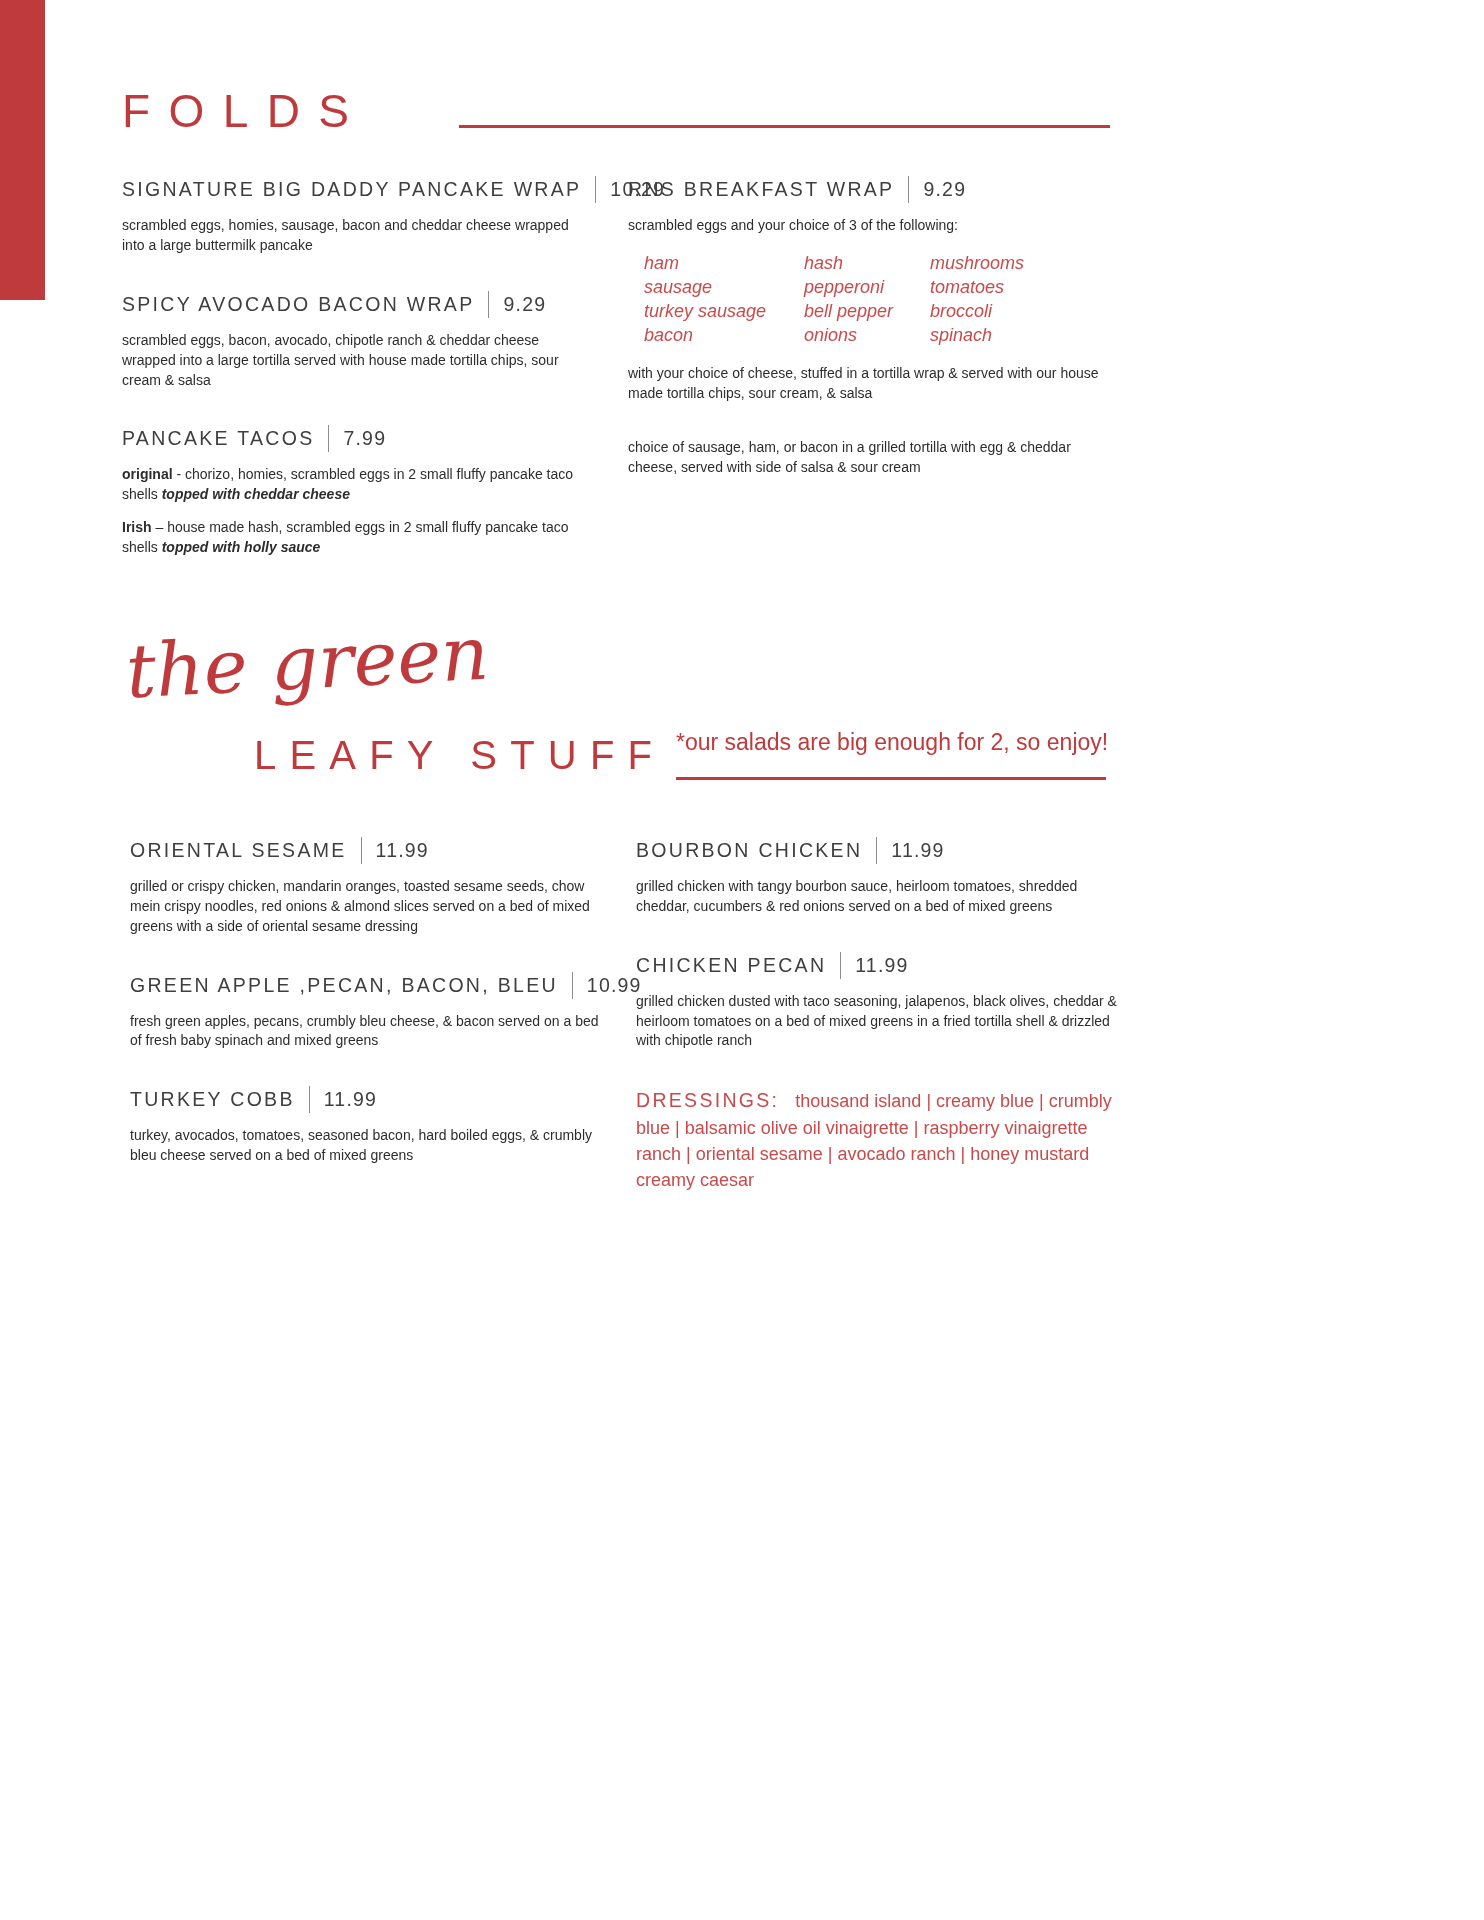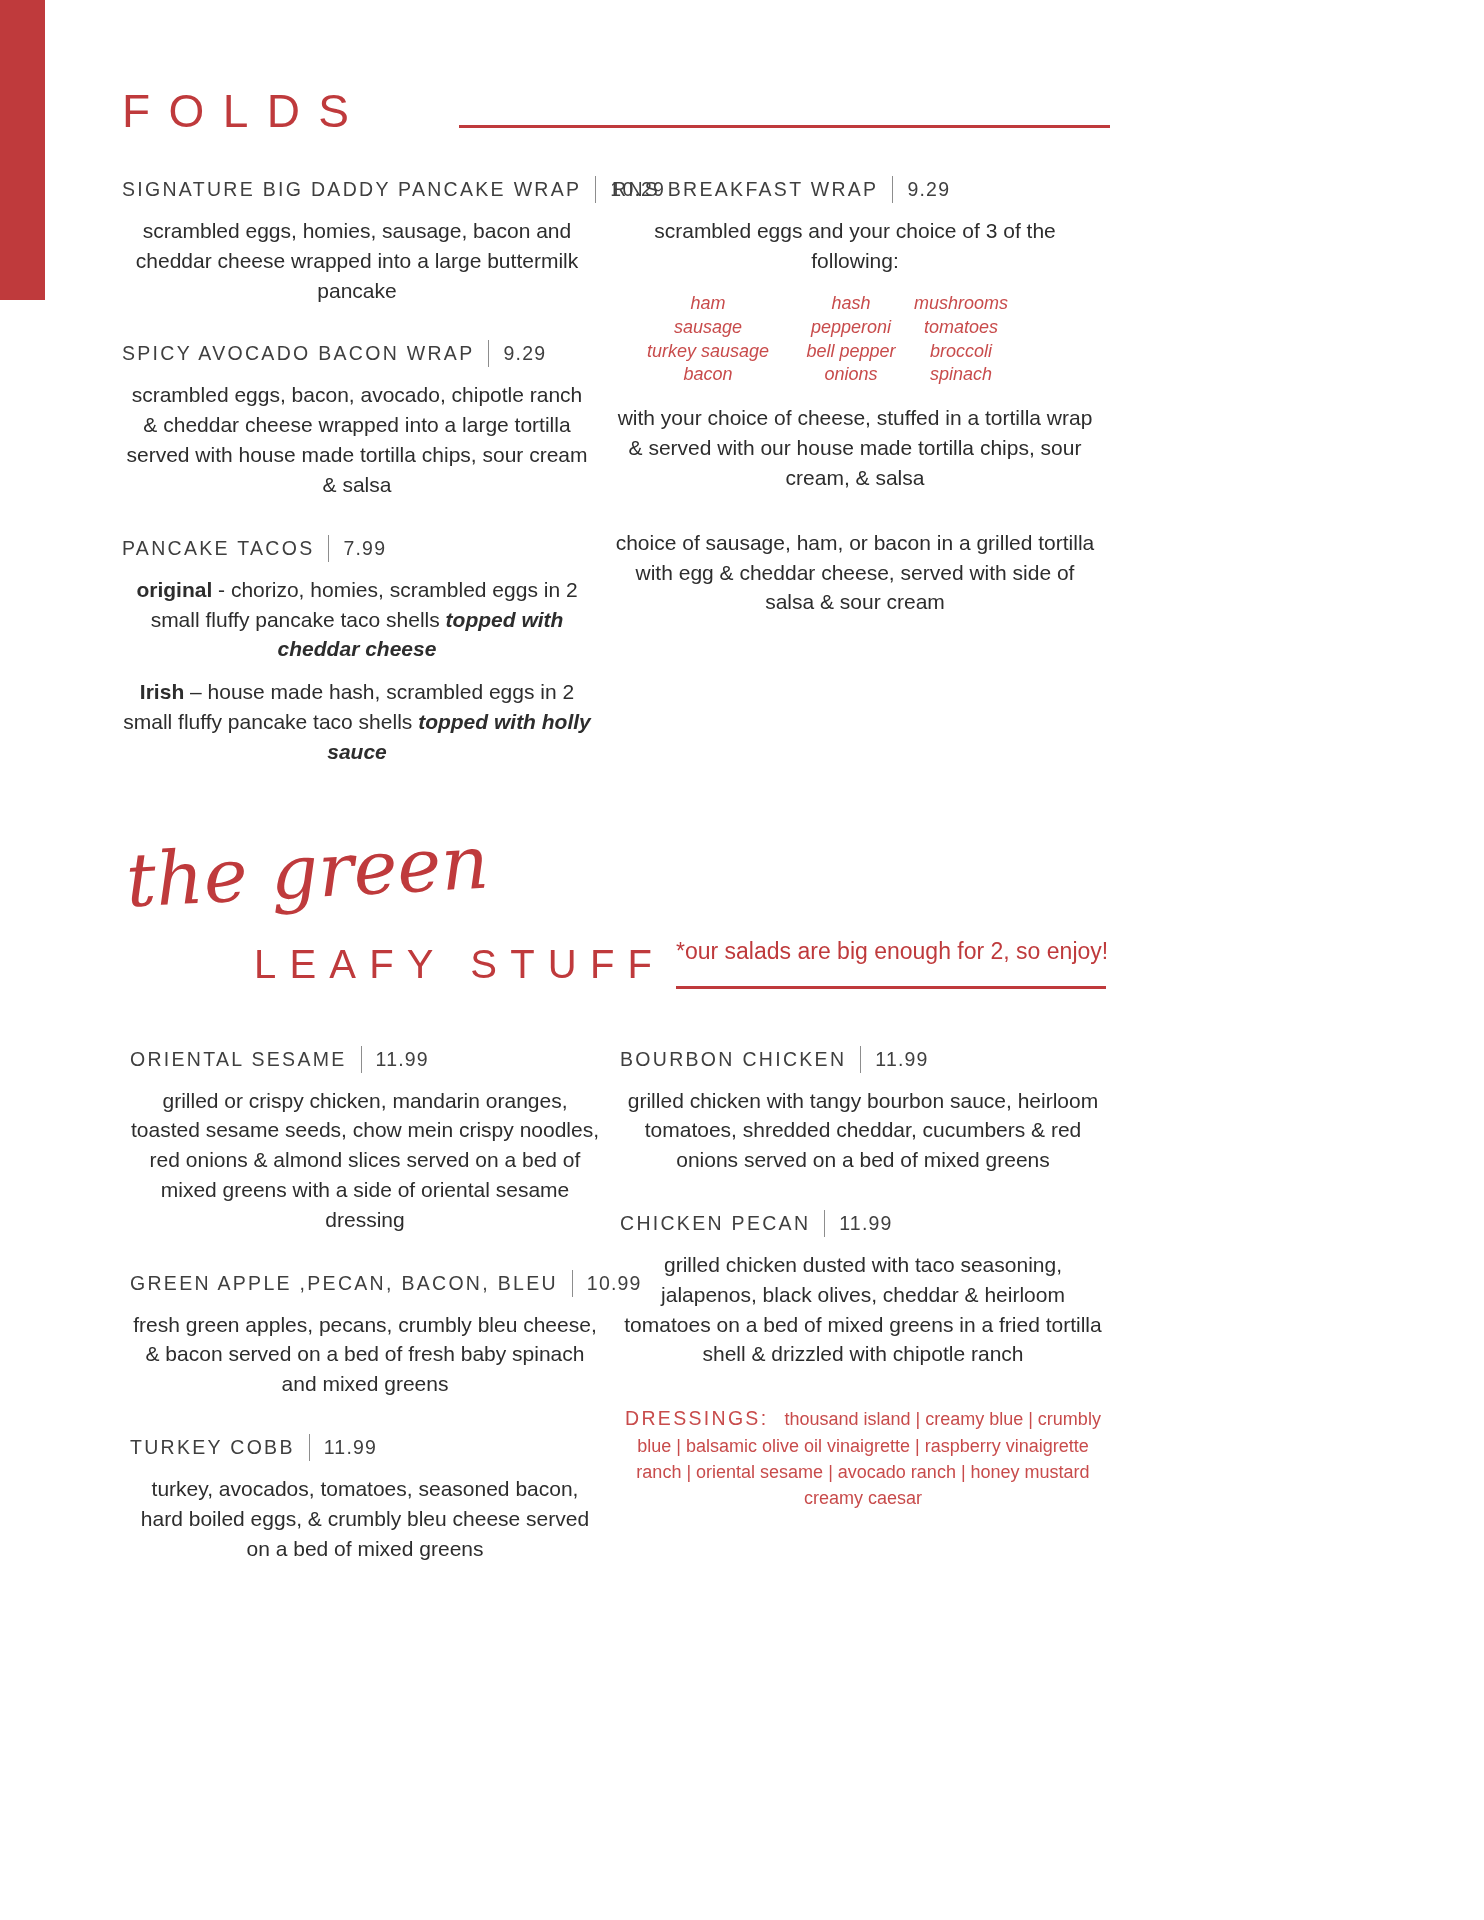--- a/index.html
+++ b/index.html
@@ -43,22 +43,21 @@
     height: 3px;
     background: var(--accent-red);
     align-self: flex-end;
     margin: 0 0 6px 92px;
   }
   
   .columns {
     display: flex;
     margin-left: 122px;
     width: 992px;
-    gap: 20px;
-    text-align: center;
+    gap: 36px;
   }
   .folds-columns { margin-top: 42px; }
   .col-left  { width: 470px; }
   .col-right { width: 486px; }
   .menu-item { margin-bottom: 35px; }
   .item-title-row {
     display: flex;
     align-items: center;
     gap: 14px;
     margin: 0 0 13px 0;
@@ -74,21 +73,21 @@
     height: 27px;
     background: #8d8d8d;
     flex: 0 0 auto;
   }
   .item-price {
     font-size: 19.5px;
     letter-spacing: 1.2px;
     color: var(--title-gray);
   }
   .item-desc {
-    font-size: 21px;
+    font-size: 14px;
     line-height: 1.42;
     color: var(--body-gray);
     margin: 0;
   }
   .variant { margin: 0 0 13px 0; }
   .variant b { font-weight: 700; }
   .variant .emph { font-weight: 700; font-style: italic; margin-top: 29px; }
   
   .choices {
     display: flex;

